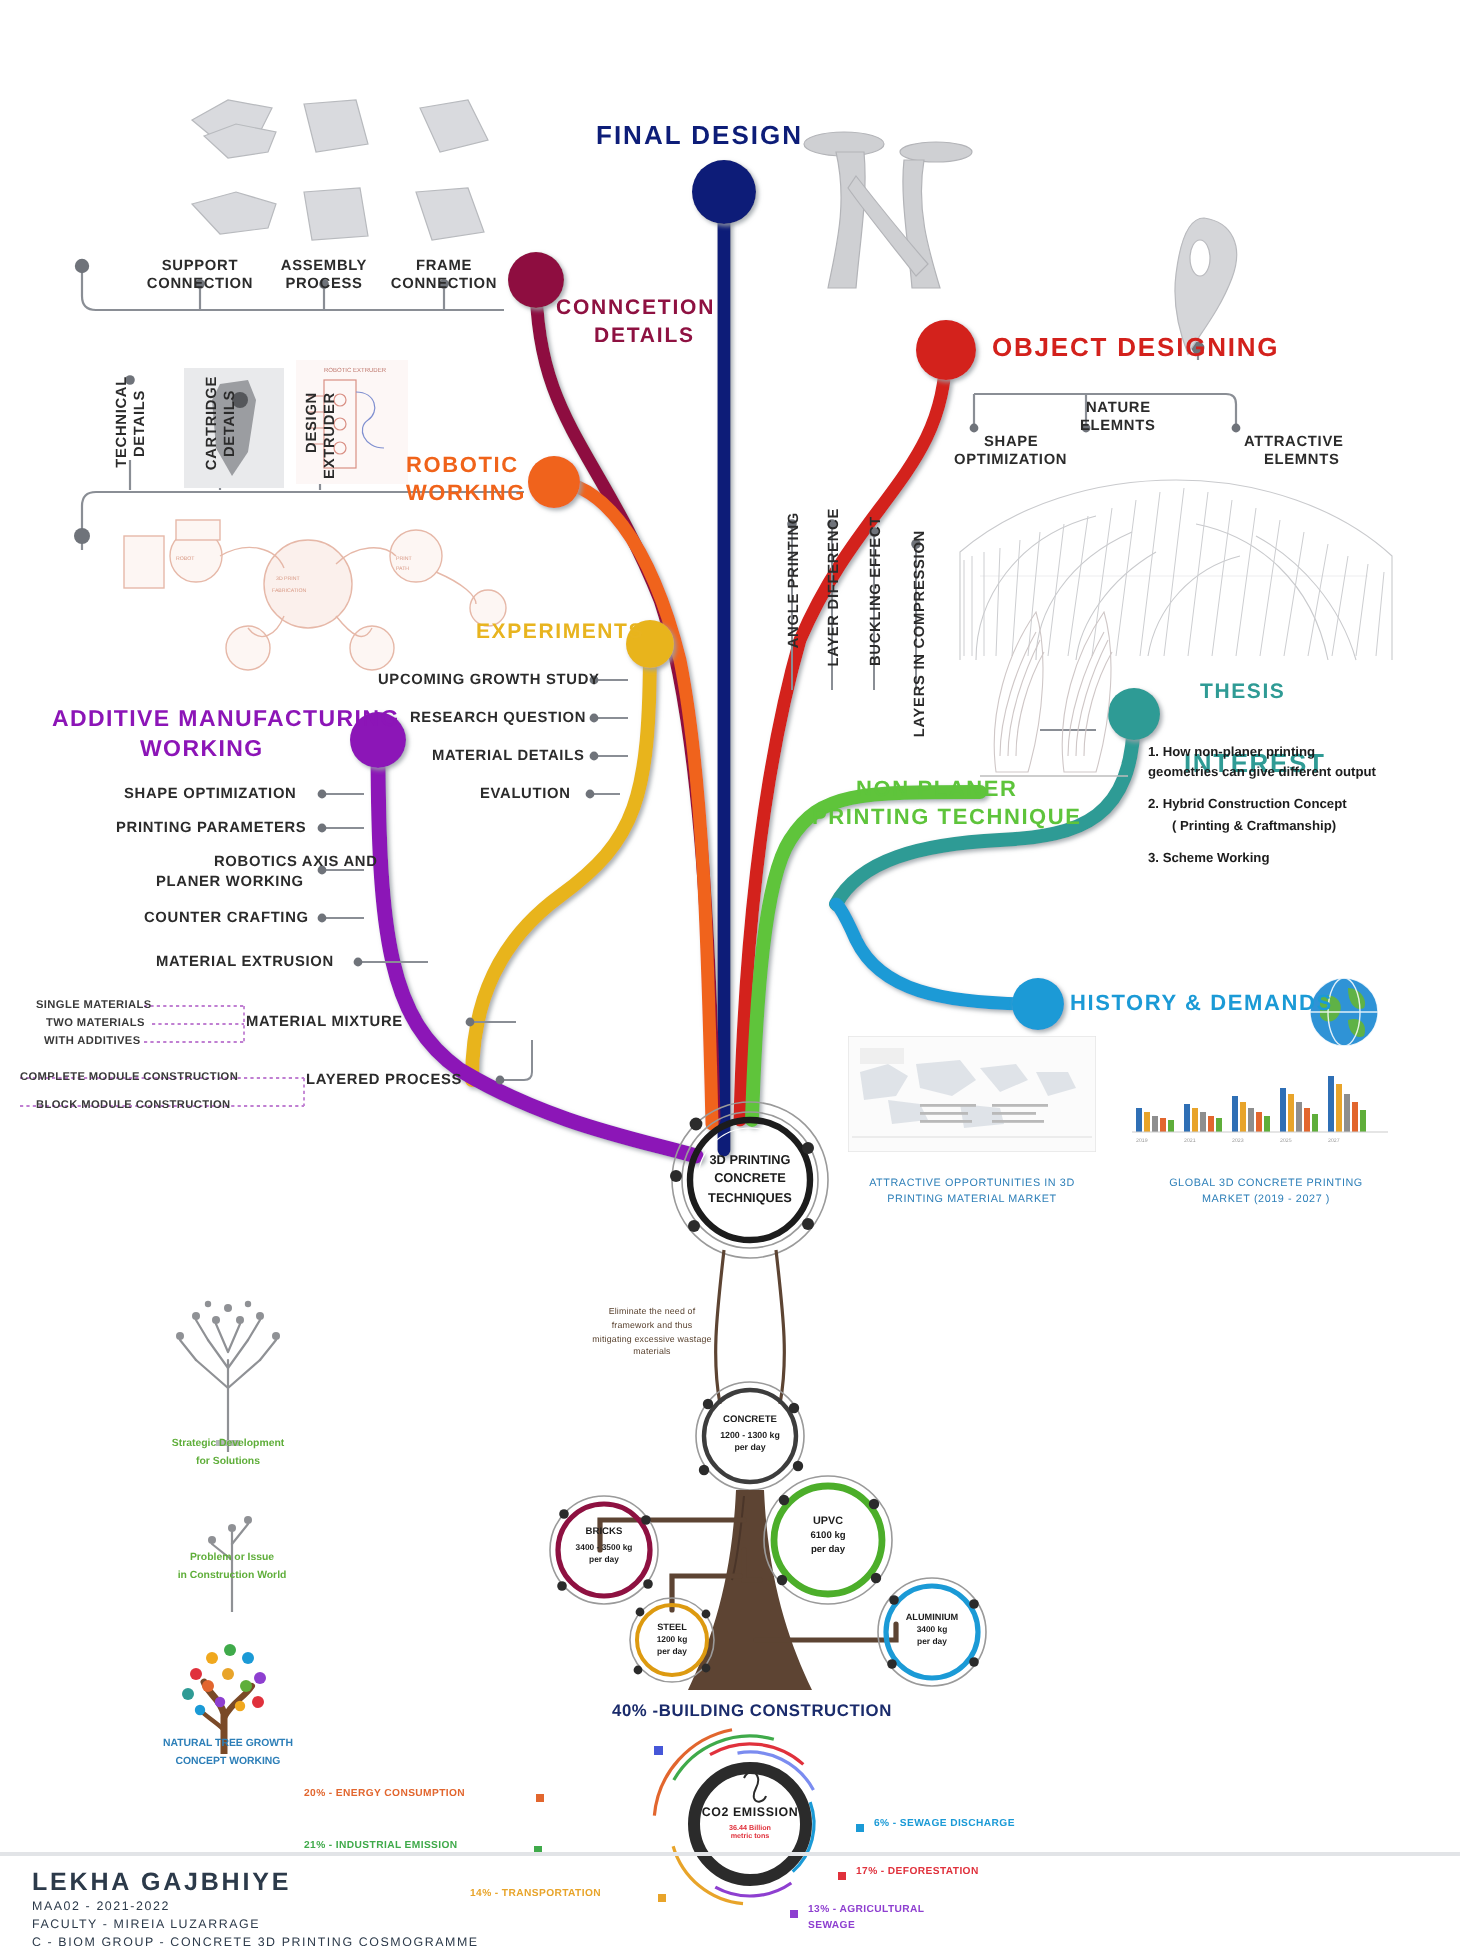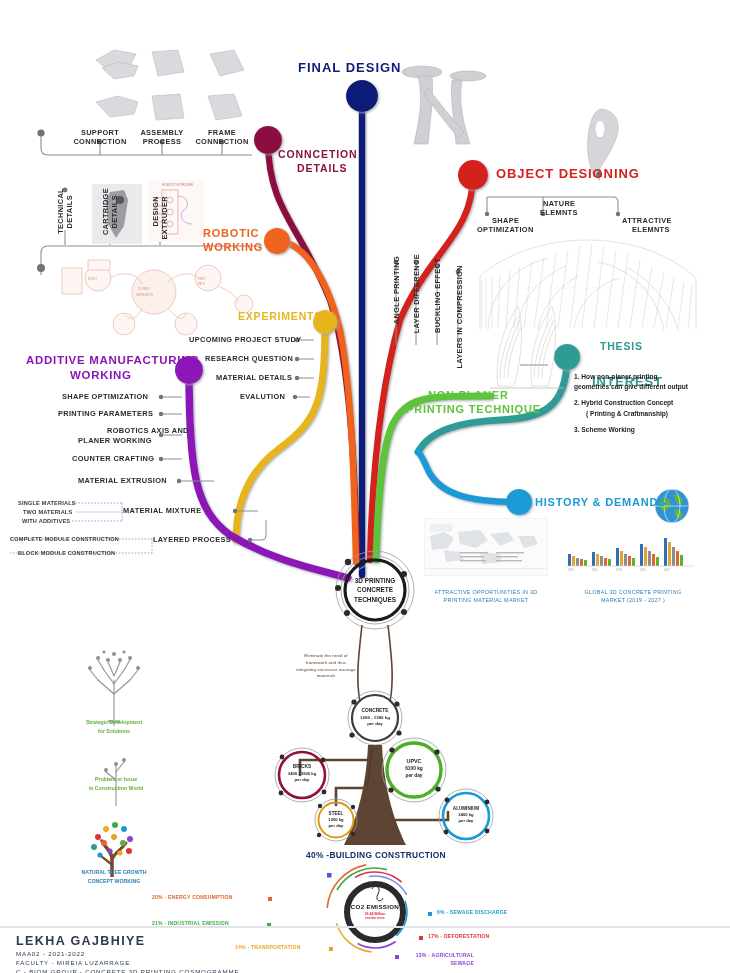--- a/index.html
+++ b/index.html
@@ -3,21 +3,21 @@
 <meta charset="utf-8">
 <style>
   html,body{margin:0;padding:0;background:#cfd3d8;}
   body{font-family:"Liberation Sans", sans-serif;}
   #poster{
     position:relative;width:730px;height:973px;background:#ffffff;
     overflow:hidden;margin:0 auto;
     box-shadow:0 0 0 1px #d8dadd;
   }
   .abs{position:absolute;}
-  .lbl{position:absolute;white-space:nowrap;letter-spacing:.4px;text-align:right;}
+  .lbl{position:absolute;white-space:nowrap;letter-spacing:.4px;}
   .bold{font-weight:bold;}
   .tiny{font-size:5.6px;color:#3a3a3a;letter-spacing:.2px;}
   .subtxt{font-size:7.4px;color:#2b2b2b;letter-spacing:.35px;}
   .vert{writing-mode:vertical-rl;transform:rotate(180deg);}
   .footer-name{font-size:12.5px;font-weight:bold;color:#2c3a4a;letter-spacing:1.4px;}
   .footer-line{font-size:6.2px;color:#2c3a4a;letter-spacing:.8px;margin-top:2px;}
   .cap{font-size:5.4px;color:#2d7fb8;letter-spacing:.3px;text-align:center;line-height:1.5;}
   svg{display:block;}
 </style>
 </head>
@@ -539,21 +539,21 @@
   <div class="lbl subtxt bold" style="left:543px;top:199px;">NATURE</div>
   <div class="lbl subtxt bold" style="left:540px;top:208px;">ELEMNTS</div>
   <div class="lbl subtxt bold" style="left:622px;top:216px;">ATTRACTIVE</div>
   <div class="lbl subtxt bold" style="left:632px;top:225px;">ELEMNTS</div>
 
   <div class="lbl vert subtxt bold" style="left:392px;top:256px;">ANGLE PRINTING</div>
   <div class="lbl vert subtxt bold" style="left:412px;top:254px;">LAYER DIFFERENCE</div>
   <div class="lbl vert subtxt bold" style="left:433px;top:258px;">BUCKLING  EFFECT</div>
   <div class="lbl vert subtxt bold" style="left:456px;top:265px;width:20px;white-space:normal;line-height:1.15;">LAYERS   IN  COMPRESSION</div>
 
-  <div class="lbl subtxt bold" style="left:189px;top:335px;">UPCOMING  PROJECT STUDY</div>
+  <div class="lbl subtxt bold" style="left:189px;top:335px;">UPCOMING  GROWTH STUDY</div>
   <div class="lbl subtxt bold" style="left:205px;top:354px;">RESEARCH  QUESTION</div>
   <div class="lbl subtxt bold" style="left:216px;top:373px;">MATERIAL  DETAILS</div>
   <div class="lbl subtxt bold" style="left:240px;top:392px;">EVALUTION</div>
 
   <div class="lbl subtxt bold" style="left:62px;top:392px;">SHAPE  OPTIMIZATION</div>
   <div class="lbl subtxt bold" style="left:58px;top:409px;">PRINTING   PARAMETERS</div>
   <div class="lbl subtxt bold" style="left:70px;top:426px;padding-left:37px;">ROBOTICS  AXIS  AND</div>
   <div class="lbl subtxt bold" style="left:78px;top:436px;">PLANER  WORKING</div>
   <div class="lbl subtxt bold" style="left:72px;top:454px;">COUNTER  CRAFTING</div>
   <div class="lbl subtxt bold" style="left:78px;top:476px;">MATERIAL  EXTRUSION</div>

